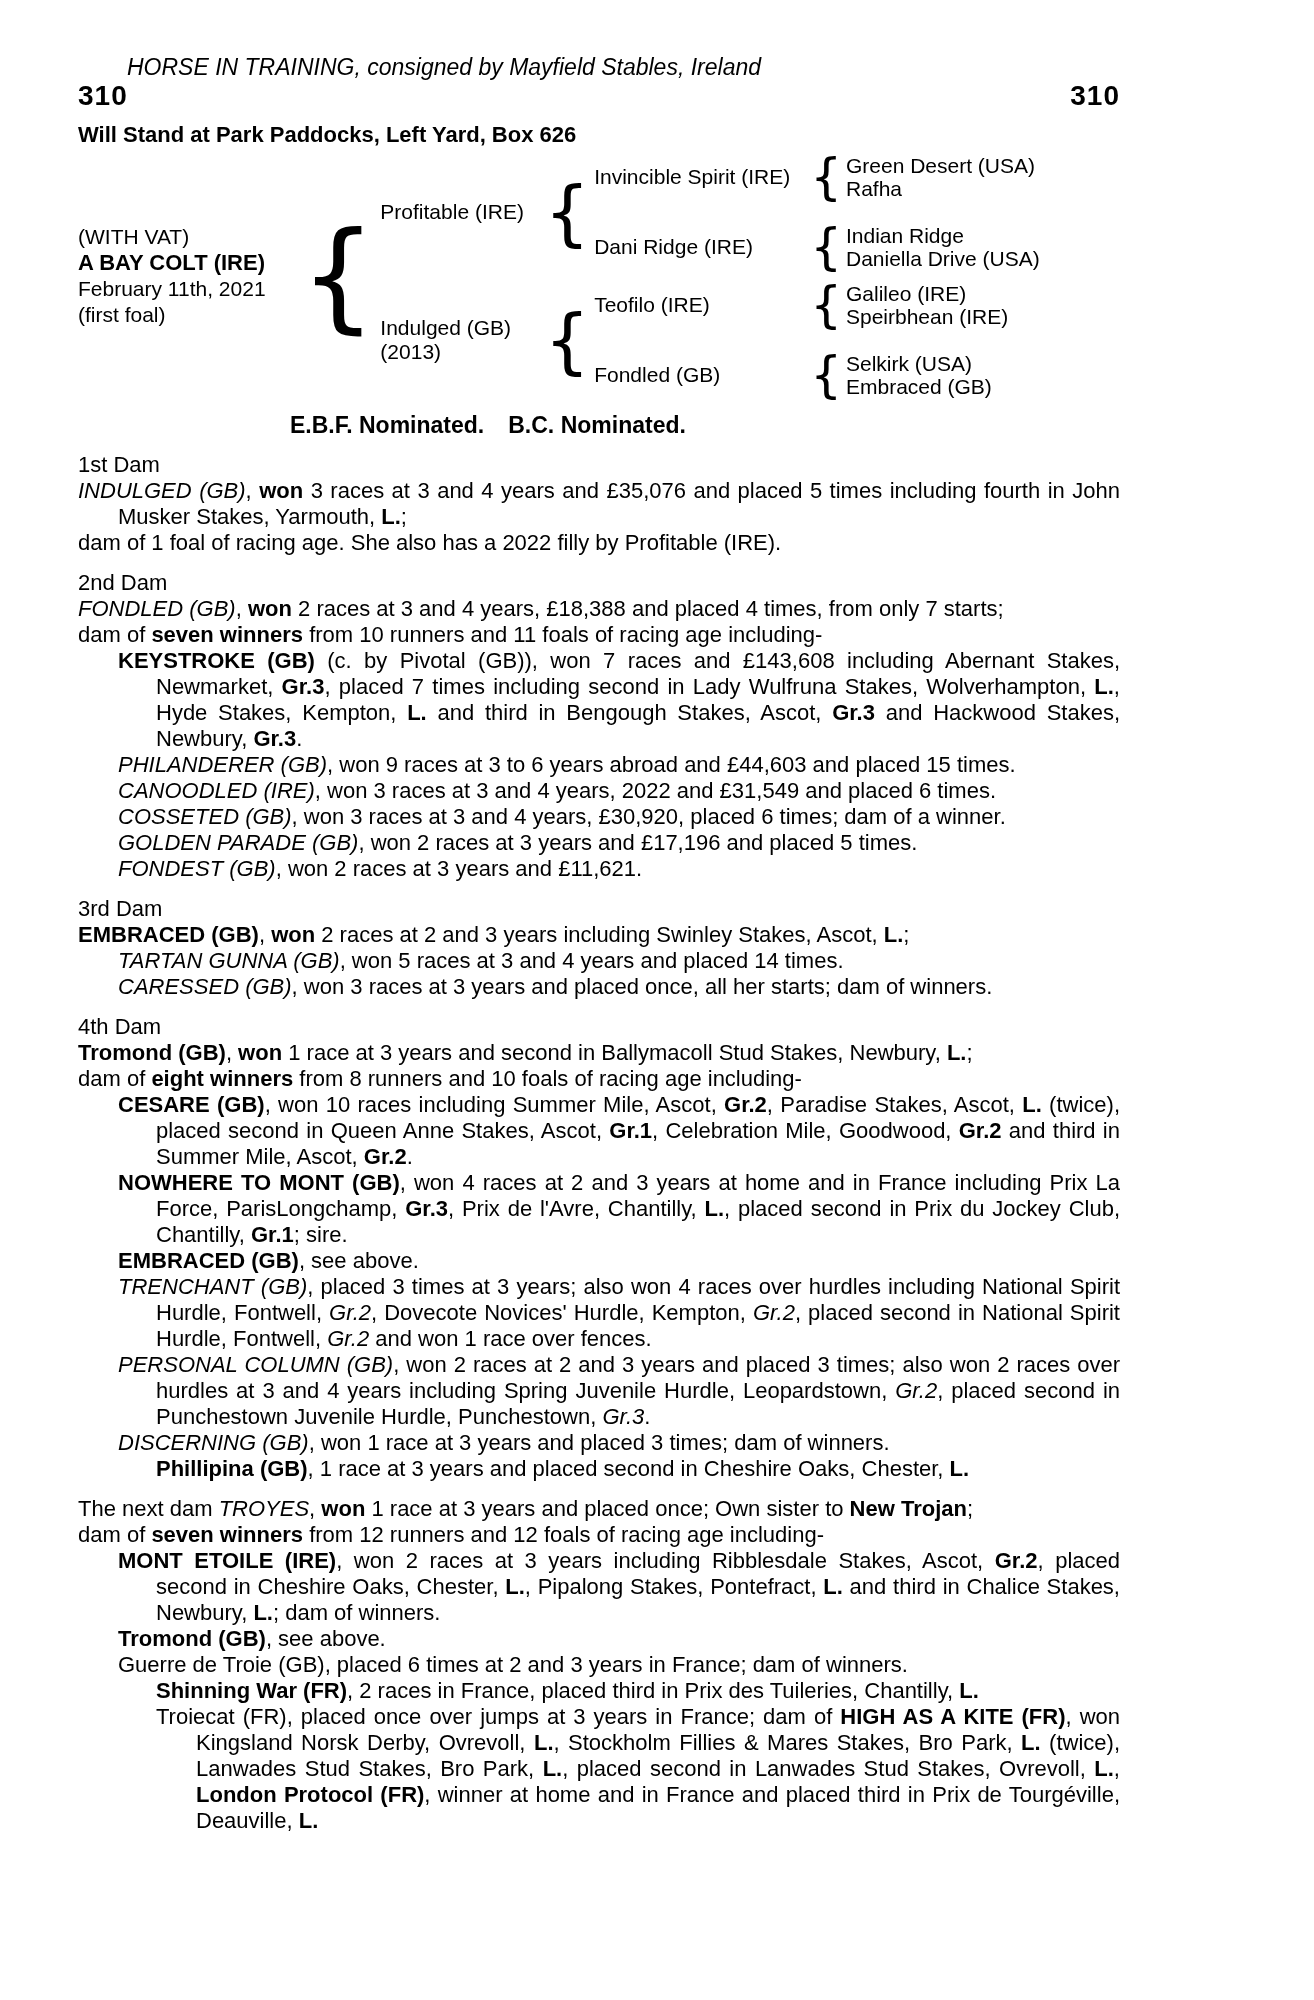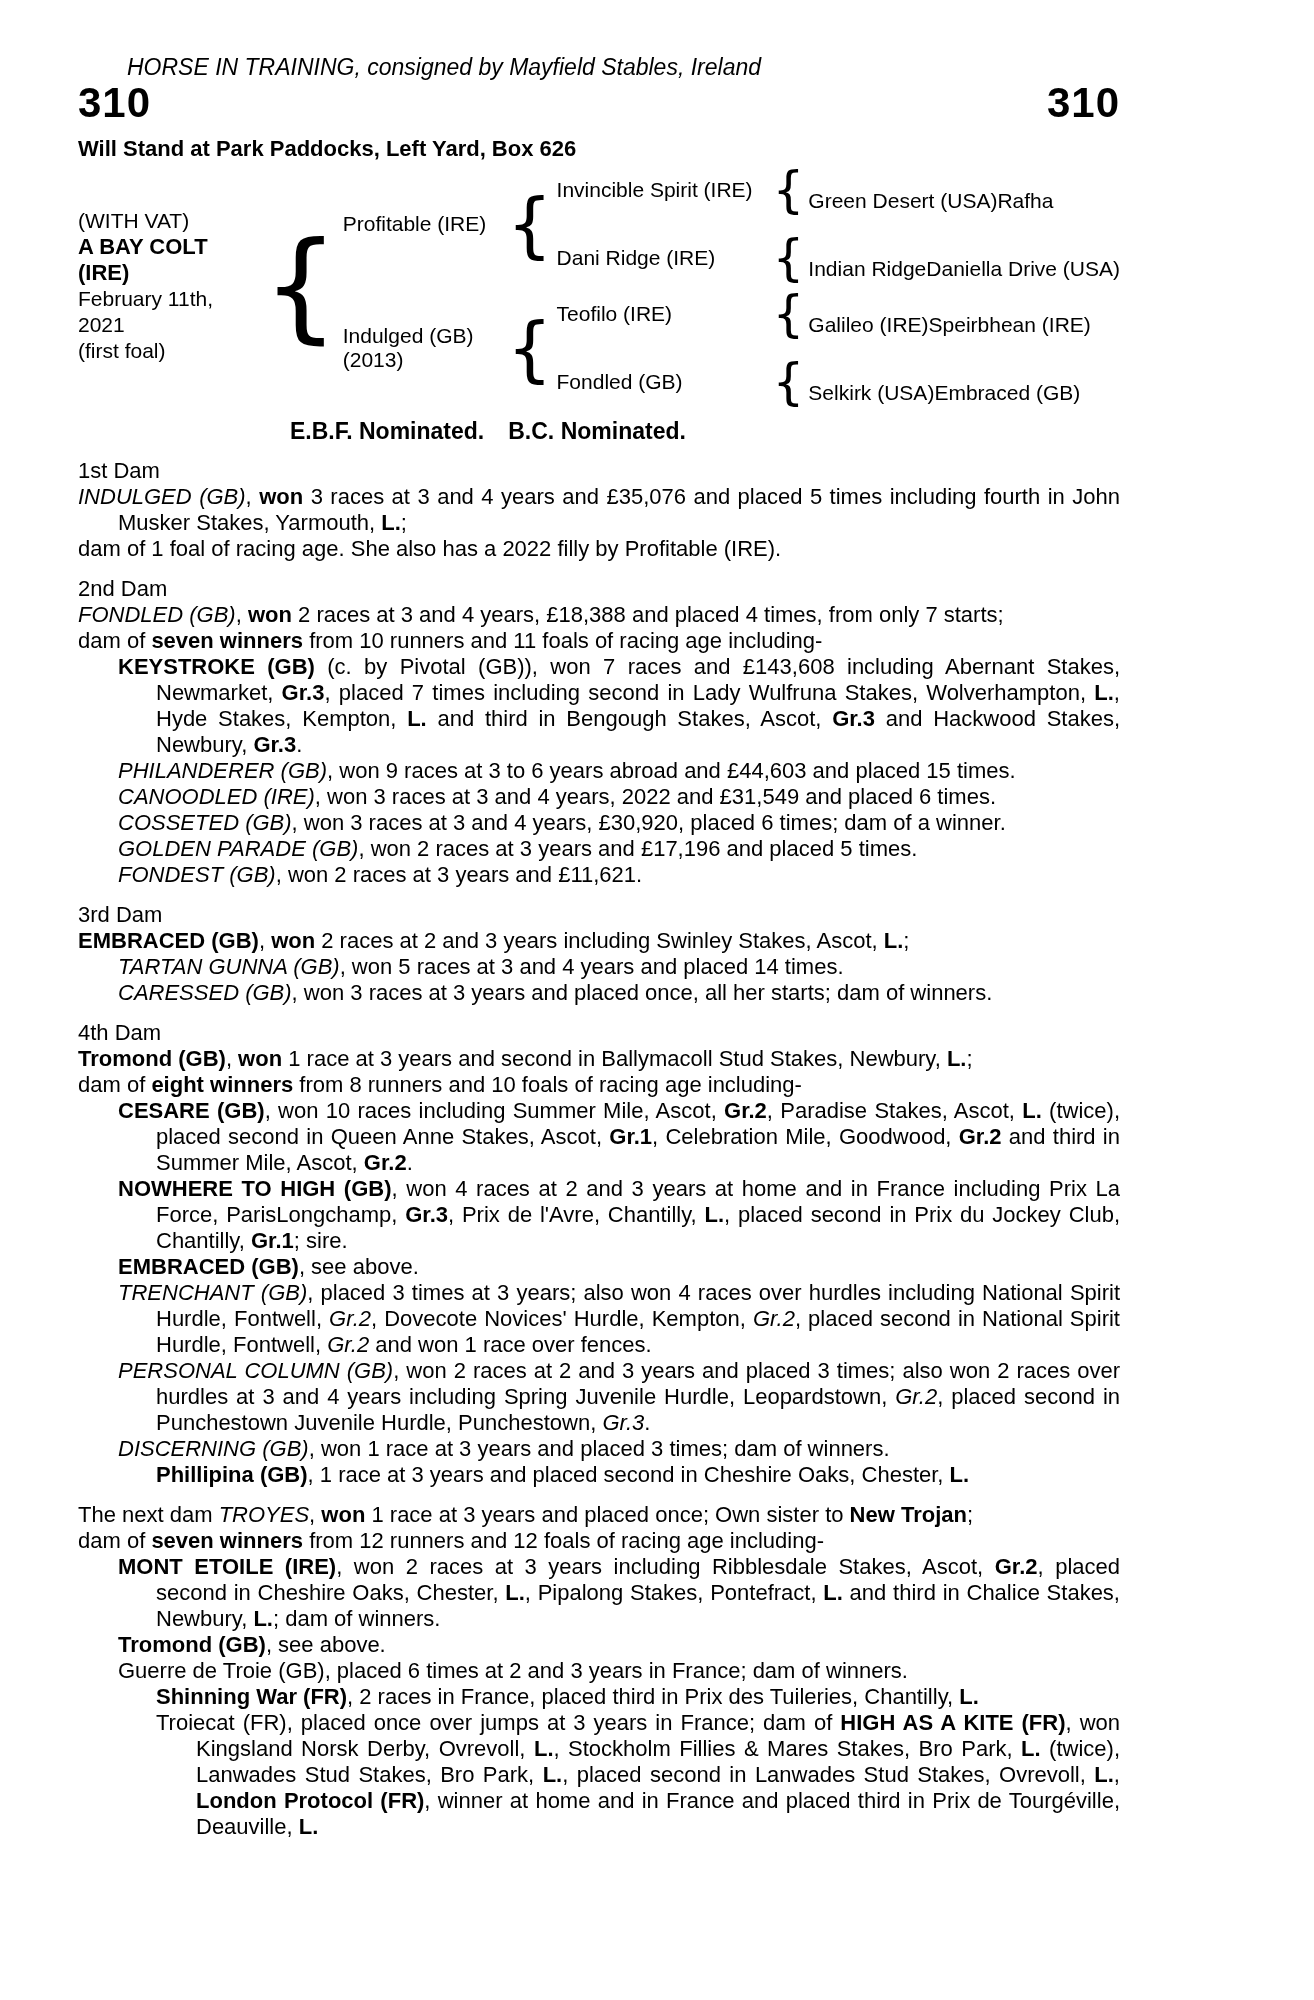--- a/index.html
+++ b/index.html
@@ -7,37 +7,37 @@
     width: 1196px;
     min-height: 2000px;
     box-sizing: border-box;
     padding: 54px 76px 40px 78px;
     font-family: "Liberation Sans", "DejaVu Sans", sans-serif;
     font-size: 22px;
     line-height: 26px;
   }
   .consignor { font-style: italic; font-size: 23px; text-align: center; position: relative; left: -155px; }
   .lots { display: flex; justify-content: space-between; align-items: flex-start; margin-top: 2px; }
-  .lot { font-size: 42px; font-weight: bold; line-height: 1; letter-spacing: 1px; }
+  .lot { font-size: 28px; font-weight: bold; line-height: 1; letter-spacing: 1px; }
   .stand { font-weight: bold; font-size: 22px; margin-top: 12px; }
 
   .pedigree { display: flex; align-items: center; font-size: 21px; line-height: 24px; margin: 6px 0 0 0; }
   .colt-info { width: 218px; line-height: 26px; }
   .colt-info .name { font-weight: bold; font-size: 22px; }
   .brace { font-family: "DejaVu Sans", sans-serif; font-weight: normal; }
   .brace.big   { font-size: 120px; line-height: 0.78; margin: 0 4px; }
   .brace.mid   { font-size: 72px;  line-height: 0.78; margin: 0 4px; }
   .brace.small { font-size: 50px;  line-height: 0.80; margin: 0 4px; }
   .parents-col { display: flex; flex-direction: column; gap: 12px; }
   .parent-group { display: flex; align-items: center; }
   .parent-name { width: 160px; white-space: nowrap; }
   .gp-col { display: flex; flex-direction: column; gap: 24px; }
   .gp-group { display: flex; align-items: center; }
   .gp-name { width: 212px; white-space: nowrap; }
-  .gg-col { display: flex; flex-direction: row; margin-top: 21px; }
+  .gg-col { display: flex; flex-direction: column; }
   .gg { white-space: nowrap; line-height: 23px; }
 
   .nominations { display: flex; gap: 24px; font-weight: bold; font-size: 23px; padding-left: 212px; margin: 14px 0 14px 0; }
 
   .sections { }
   .sec-heading { font-weight: normal; }
   .para { text-align: justify; }
   .p0 { padding-left: 40px;  text-indent: -40px; }
   .p1 { padding-left: 78px;  text-indent: -38px; }
   .p2 { padding-left: 118px; text-indent: -40px; }
@@ -144,21 +144,21 @@
       <div class="sec-gap"></div>
       <div class="sec-heading">3rd Dam</div>
       <div class="para p0"><span class="s-b">EMBRACED (GB)</span><span>, </span><span class="s-b">won</span><span> 2 races at 2 and 3 years including Swinley Stakes, Ascot, </span><span class="s-b">L.</span><span>;</span></div>
       <div class="para p1"><span class="s-i">TARTAN GUNNA (GB)</span><span>, won 5 races at 3 and 4 years and placed 14 times.</span></div>
       <div class="para p1"><span class="s-i">CARESSED (GB)</span><span>, won 3 races at 3 years and placed once, all her starts; dam of winners.</span></div>
       <div class="sec-gap"></div>
       <div class="sec-heading">4th Dam</div>
       <div class="para p0"><span class="s-b">Tromond (GB)</span><span>, </span><span class="s-b">won</span><span> 1 race at 3 years and second in Ballymacoll Stud Stakes, Newbury, </span><span class="s-b">L.</span><span>;</span></div>
       <div class="para p0"><span>dam of </span><span class="s-b">eight winners</span><span> from 8 runners and 10 foals of racing age including-</span></div>
       <div class="para p1"><span class="s-b">CESARE (GB)</span><span>, won 10 races including Summer Mile, Ascot, </span><span class="s-b">Gr.2</span><span>, Paradise Stakes, Ascot, </span><span class="s-b">L.</span><span> (twice), placed second in Queen Anne Stakes, Ascot, </span><span class="s-b">Gr.1</span><span>, Celebration Mile, Goodwood, </span><span class="s-b">Gr.2</span><span> and third in Summer Mile, Ascot, </span><span class="s-b">Gr.2</span><span>.</span></div>
-      <div class="para p1"><span class="s-b">NOWHERE TO HIGH (GB)</span><span>, won 4 races at 2 and 3 years at home and in France including Prix La Force, ParisLongchamp, </span><span class="s-b">Gr.3</span><span>, Prix de l'Avre, Chantilly, </span><span class="s-b">L.</span><span>, placed second in Prix du Jockey Club, Chantilly, </span><span class="s-b">Gr.1</span><span>; sire.</span></div>
+      <div class="para p1"><span class="s-b">NOWHERE TO MONT (GB)</span><span>, won 4 races at 2 and 3 years at home and in France including Prix La Force, ParisLongchamp, </span><span class="s-b">Gr.3</span><span>, Prix de l'Avre, Chantilly, </span><span class="s-b">L.</span><span>, placed second in Prix du Jockey Club, Chantilly, </span><span class="s-b">Gr.1</span><span>; sire.</span></div>
       <div class="para p1"><span class="s-b">EMBRACED (GB)</span><span>, see above.</span></div>
       <div class="para p1"><span class="s-bi">TRENCHANT (GB)</span><span>, placed 3 times at 3 years; also won 4 races over hurdles including National Spirit Hurdle, Fontwell, </span><span class="s-bi">Gr.2</span><span>, Dovecote Novices' Hurdle, Kempton, </span><span class="s-bi">Gr.2</span><span>, placed second in National Spirit Hurdle, Fontwell, </span><span class="s-bi">Gr.2</span><span> and won 1 race over fences.</span></div>
       <div class="para p1"><span class="s-bi">PERSONAL COLUMN (GB)</span><span>, won 2 races at 2 and 3 years and placed 3 times; also won 2 races over hurdles at 3 and 4 years including Spring Juvenile Hurdle, Leopardstown, </span><span class="s-bi">Gr.2</span><span>, placed second in Punchestown Juvenile Hurdle, Punchestown, </span><span class="s-bi">Gr.3</span><span>.</span></div>
       <div class="para p1"><span class="s-i">DISCERNING (GB)</span><span>, won 1 race at 3 years and placed 3 times; dam of winners.</span></div>
       <div class="para p2"><span class="s-b">Phillipina (GB)</span><span>, 1 race at 3 years and placed second in Cheshire Oaks, Chester, </span><span class="s-b">L.</span></div>
       <div class="sec-gap"></div>
       <div class="para p0"><span>The next dam </span><span class="s-i">TROYES</span><span>, </span><span class="s-b">won</span><span> 1 race at 3 years and placed once; Own sister to </span><span class="s-b">New Trojan</span><span>;</span></div>
       <div class="para p0"><span>dam of </span><span class="s-b">seven winners</span><span> from 12 runners and 12 foals of racing age including-</span></div>
       <div class="para p1"><span class="s-b">MONT ETOILE (IRE)</span><span>, won 2 races at 3 years including Ribblesdale Stakes, Ascot, </span><span class="s-b">Gr.2</span><span>, placed second in Cheshire Oaks, Chester, </span><span class="s-b">L.</span><span>, Pipalong Stakes, Pontefract, </span><span class="s-b">L.</span><span> and third in Chalice Stakes, Newbury, </span><span class="s-b">L.</span><span>; dam of winners.</span></div>
       <div class="para p1"><span class="s-b">Tromond (GB)</span><span>, see above.</span></div>

